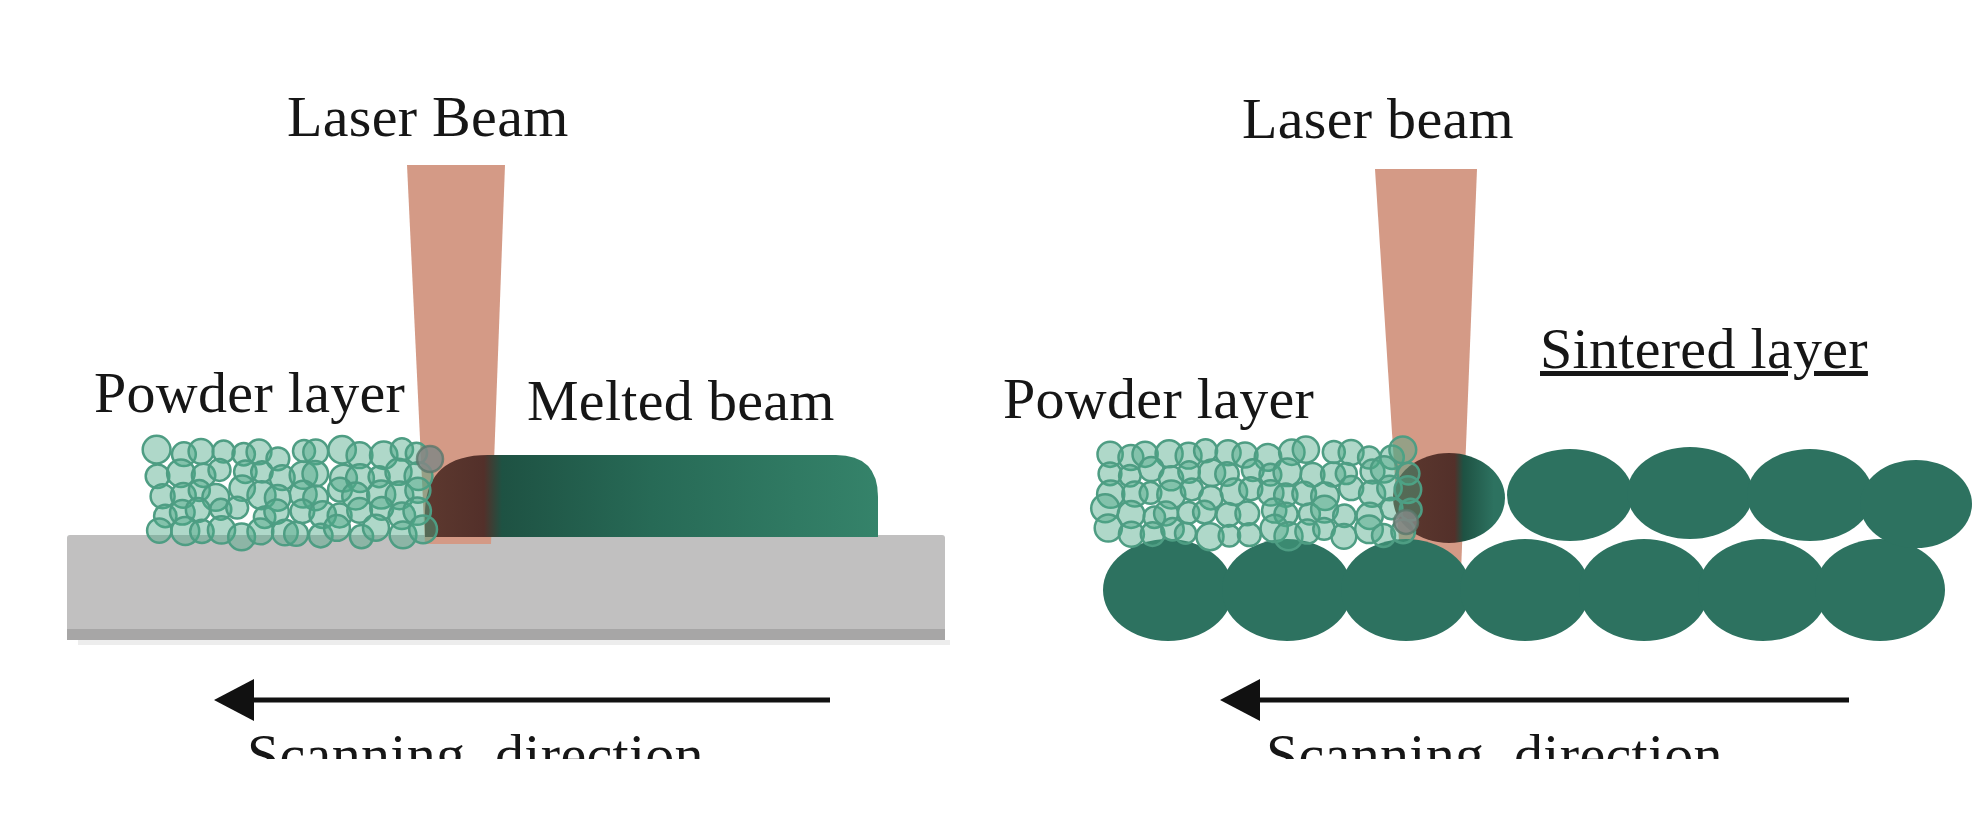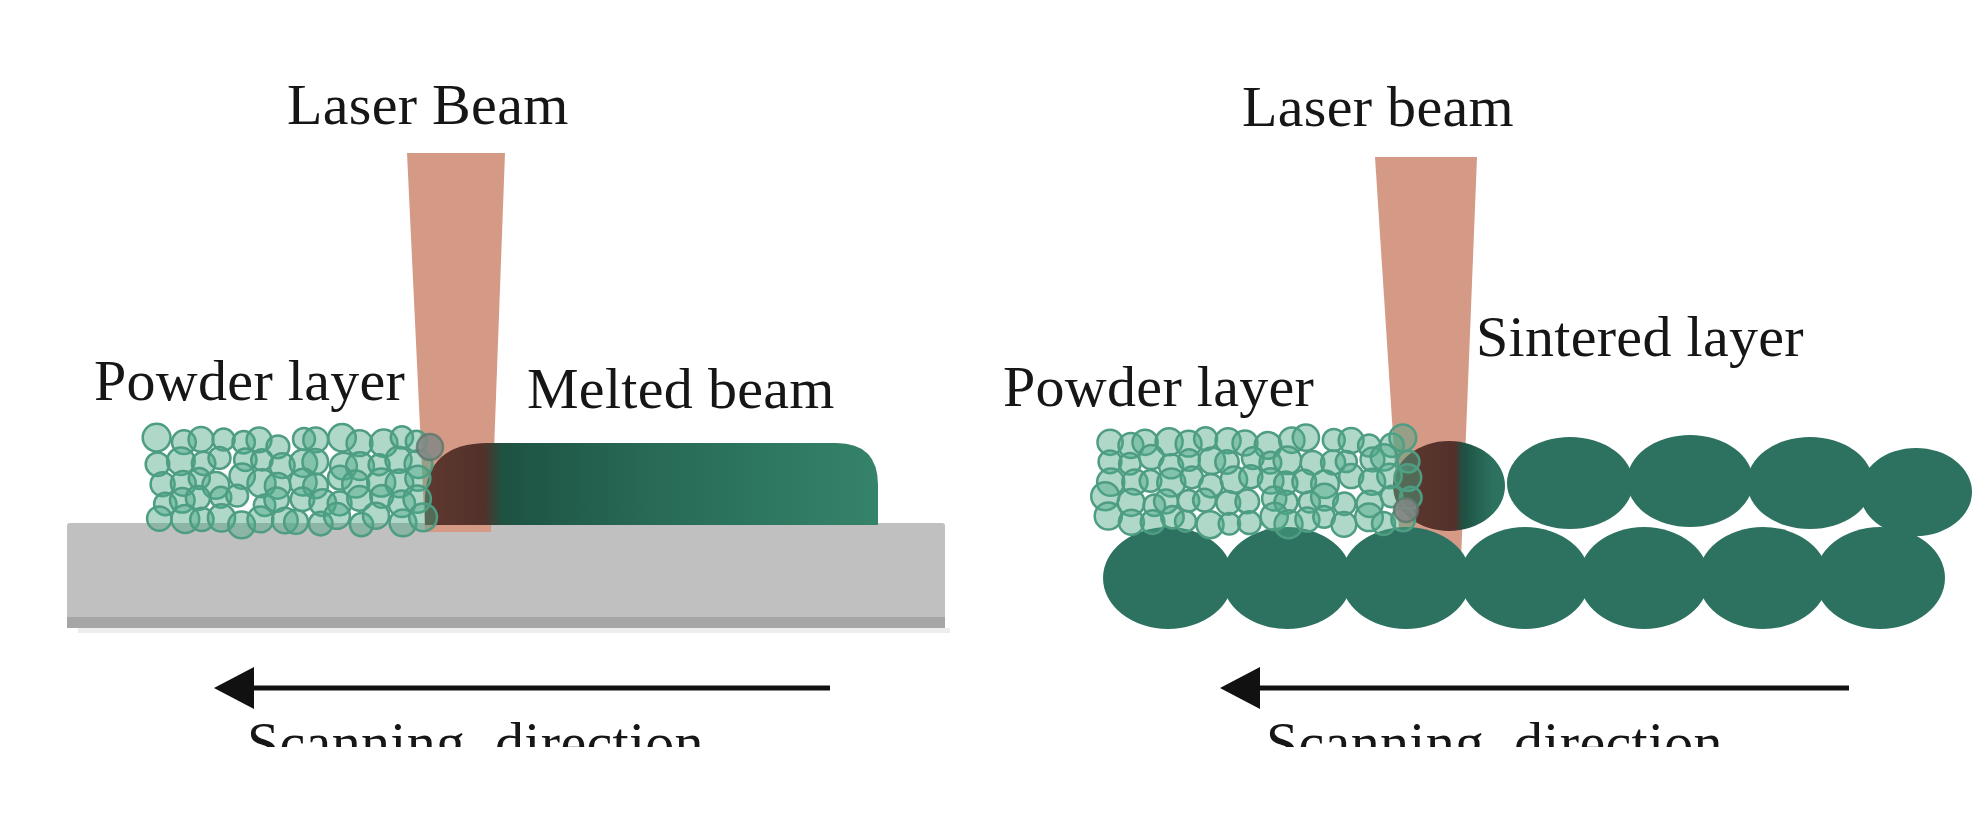--- a/index.html
+++ b/index.html
@@ -2,38 +2,39 @@
 <html style="--bg: #ffffff; --text: #161616; --laser: #d49a86; --powder_fill: rgba(77,168,136,0.45); --powder_stroke: #4e9d83; --melt_maroon_a: #5d392f; --melt_maroon: #53302a; --melt_dark_green: #1e5243; --melt_mid_green: #276a56; --melt_green_light: #35836a; --sinter_green: #2d7260; --substrate: #c1c0c0; --substrate_edge: #a7a6a6; --arrow: #111111; --gray_particle: rgba(130,135,133,0.85); --gray_particle_stroke: rgba(90,120,108,0.8);"><head>
 <meta charset="utf-8">
 <style>
   html,body{margin:0;padding:0;background:#ffffff;}
   .stage{
     position:relative;
     width:1978px;height:747px;
     background:var(--bg,#ffffff);
     overflow:hidden;
     font-family:"Liberation Serif", serif;
+    margin-top:12px;
   }
   .stage svg{position:absolute;left:0;top:0;}
   .lbl{
     position:absolute;
     font-size:58px;
     line-height:1.15;
     color:var(--text,#161616);
     white-space:nowrap;
     letter-spacing:0.3px;
   }
   .scan{word-spacing:15px;}
   #lbl-laser-left   {left:287px;  top:72px;}
   #lbl-powder-left  {left:94px;   top:348px;}
   #lbl-melted       {left:527px;  top:356px;}
   #lbl-scan-left    {left:247px;  top:710px;}
   #lbl-laser-right  {left:1242px; top:74px;}
   #lbl-powder-right {left:1003px; top:354px;}
-  #lbl-sintered     {left:1476px; top:304px;}
+  #lbl-sintered     {left:1540px; top:304px;text-decoration:underline;}
   #lbl-scan-right   {left:1266px; top:710px;}
 </style>
 </head>
 <body>
 
 <div class="stage">
 
   <svg width="1978" height="828" viewBox="0 0 1978 828">
     <defs>
       <linearGradient id="meltGrad" x1="0" y1="0" x2="1" y2="0">

